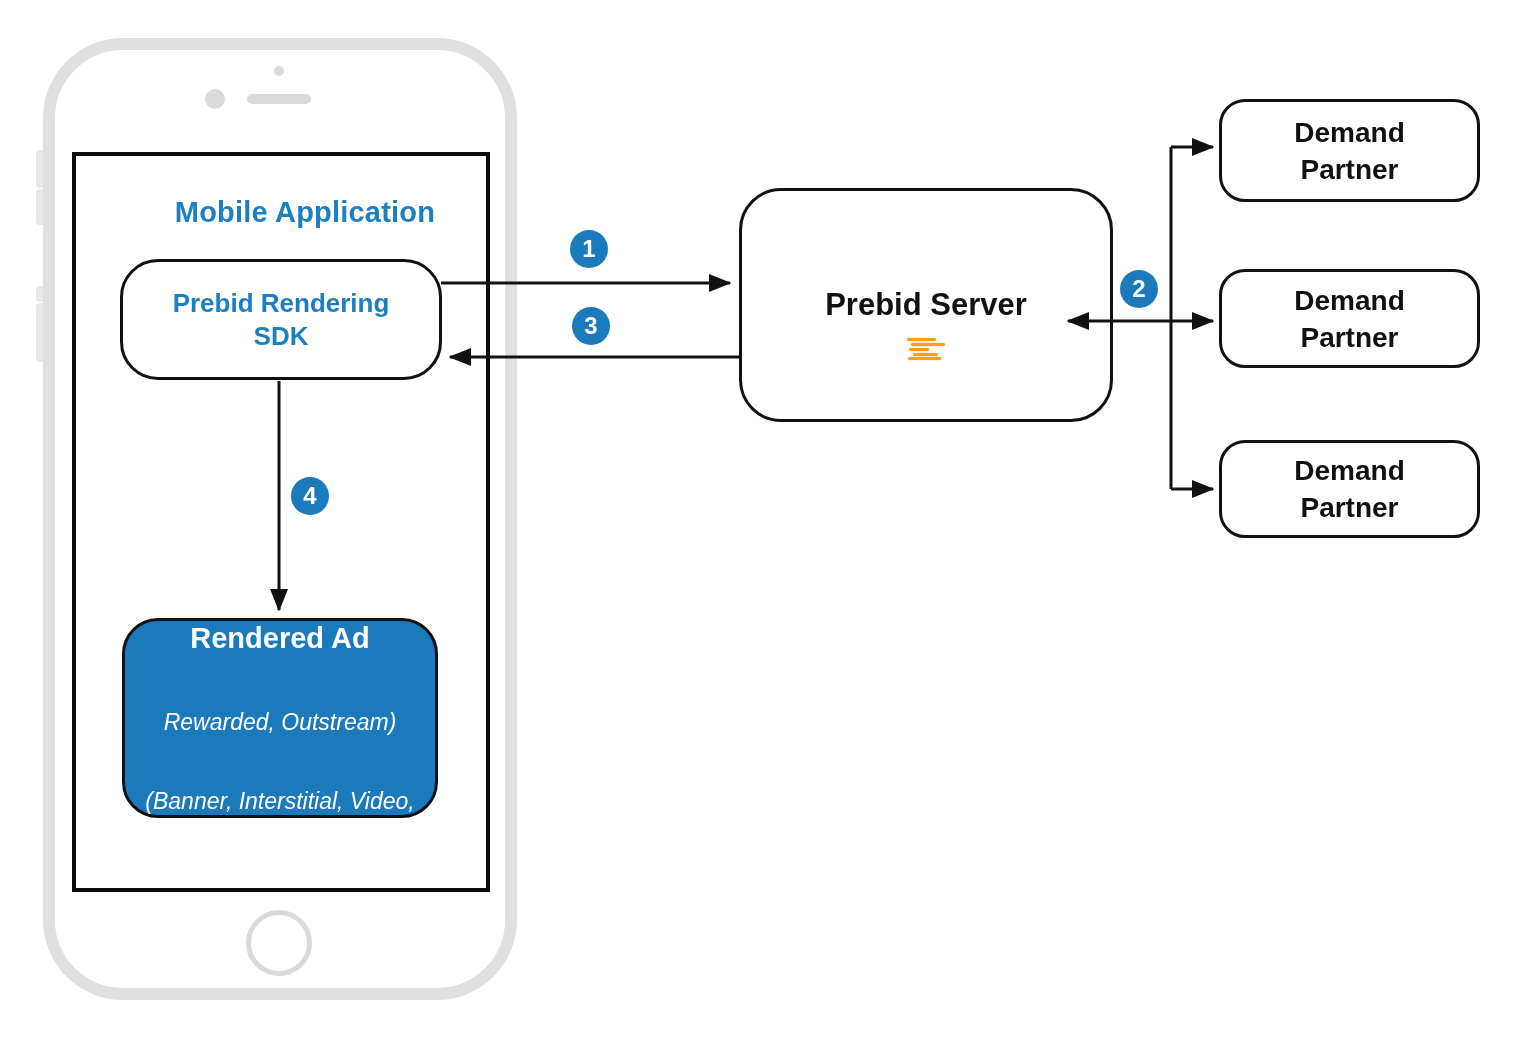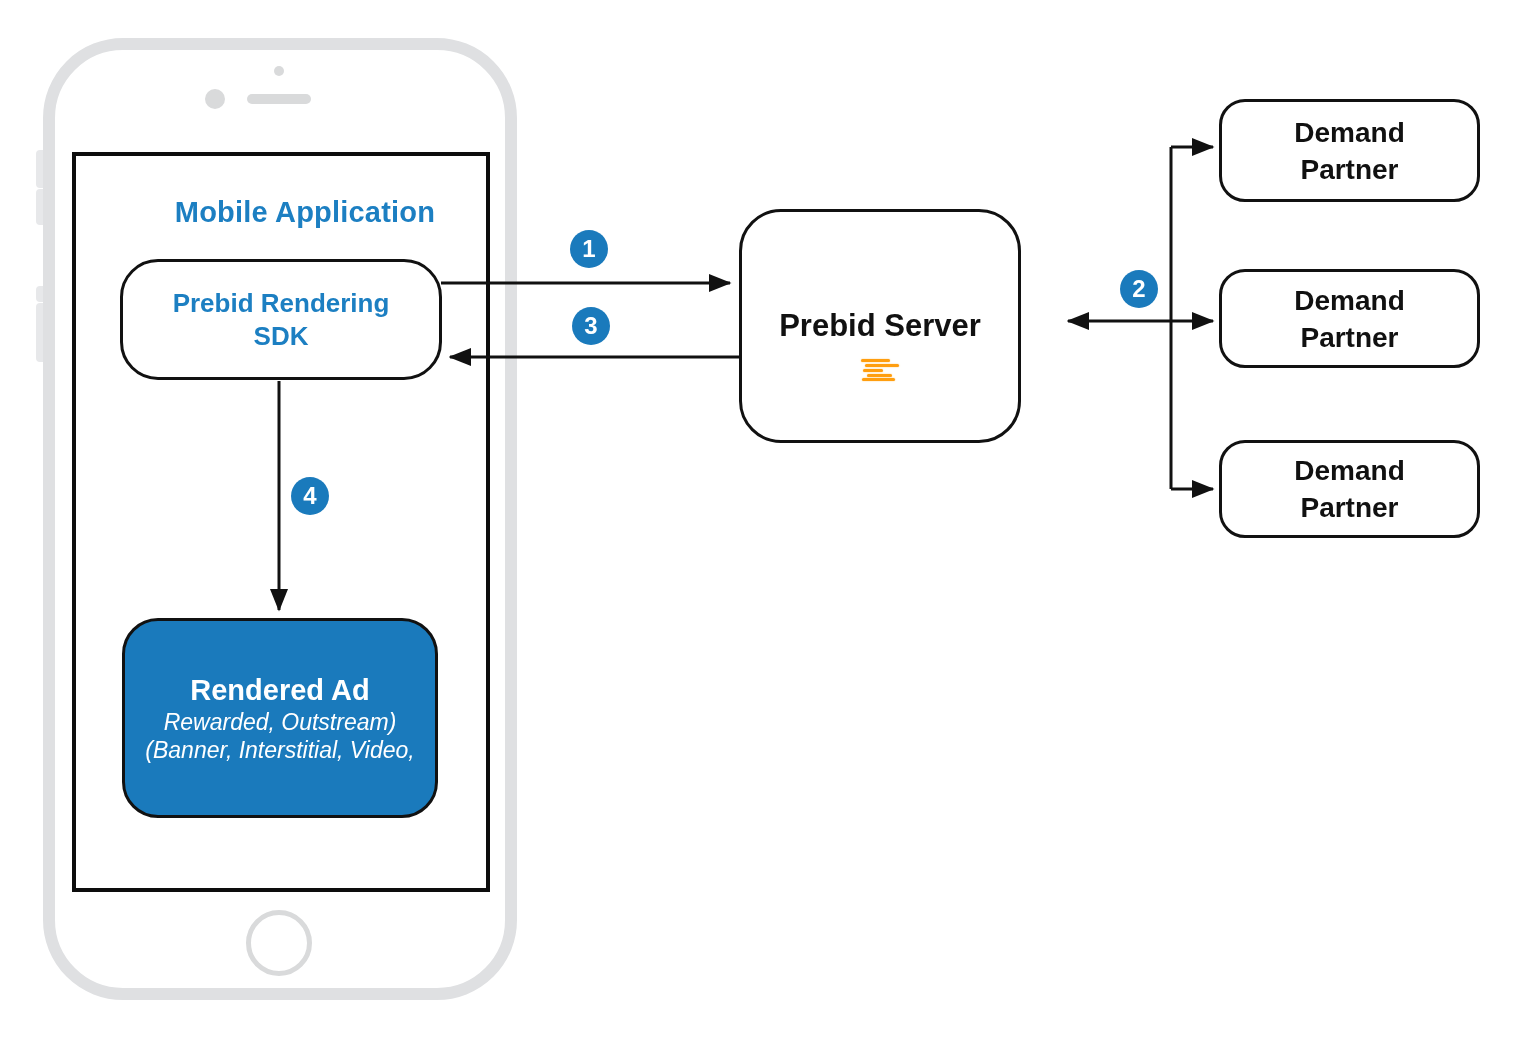--- a/index.html
+++ b/index.html
@@ -25,26 +25,26 @@
              border:4px solid #0d0d0d; background:#ffffff; }
   .app-title { margin-top:40px; text-align:center; font-size:29px; font-weight:bold; color:#1c7fc2; letter-spacing:.2px;padding-left:48px; }
 
   .sdk-box { position:absolute; left:120px; top:259px; width:322px; height:121px;
              border:3px solid #111111; border-radius:38px; background:#ffffff;
              display:flex; flex-direction:column; align-items:center; justify-content:center; }
   .sdk-box .line { font-size:26px; font-weight:bold; color:#1c7fc2; line-height:33px; text-align:center; }
 
   .ad-box { position:absolute; left:122px; top:618px; width:316px; height:200px;
             border:3px solid #111111; border-radius:36px; background:#1a7abc; color:#ffffff;
-            display:flex; flex-direction:column; align-items:center; justify-content:center; }
+            display:flex; flex-direction:column; align-items:center; justify-content:space-between; }
   .ad-title { font-size:29px; font-weight:bold; line-height:35px; }
   .ad-sub   { font-size:23px; font-style:italic; line-height:28px; text-align:center; }
 
   
-  .server-box { position:absolute; left:739px; top:209px; width:282px; height:234px;
+  .server-box { position:absolute; left:739px; top:188px; width:374px; height:234px;
                 border:3px solid #111111; border-radius:42px; background:#ffffff; }
   .server-label { margin-top:96px; text-align:center; font-size:31px; font-weight:bold; color:#111111; }
   .server-logo { position:relative; width:40px; height:26px; margin:14px auto 0 auto; }
   .logo-bar { position:absolute; height:3.4px; border-radius:2px; background:#ff9e0f; box-shadow:0 0 1.5px #ffc063; }
   .lb1 { left:1px;  top:1px;    width:29px; }
   .lb2 { left:5px;  top:6px;    width:34px; }
   .lb3 { left:3px;  top:11px;   width:20px; }
   .lb4 { left:7px;  top:15.5px; width:25px; }
   .lb5 { left:2px;  top:20px;   width:33px; }
 

